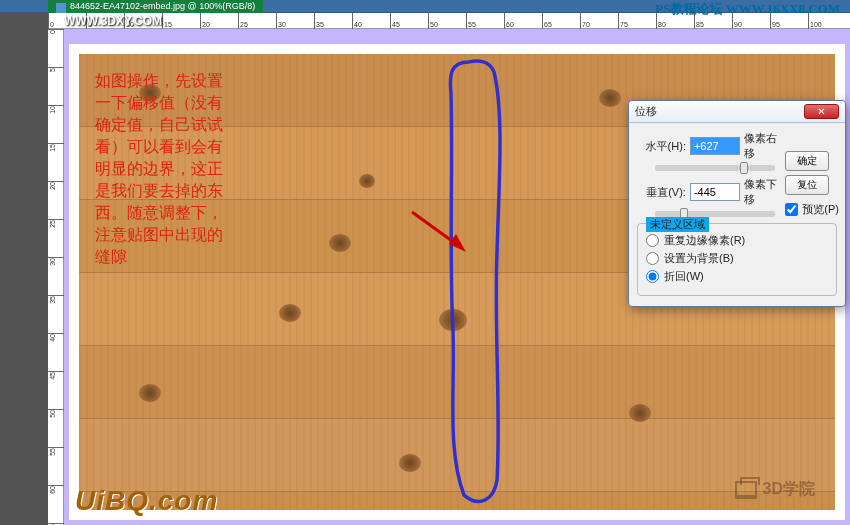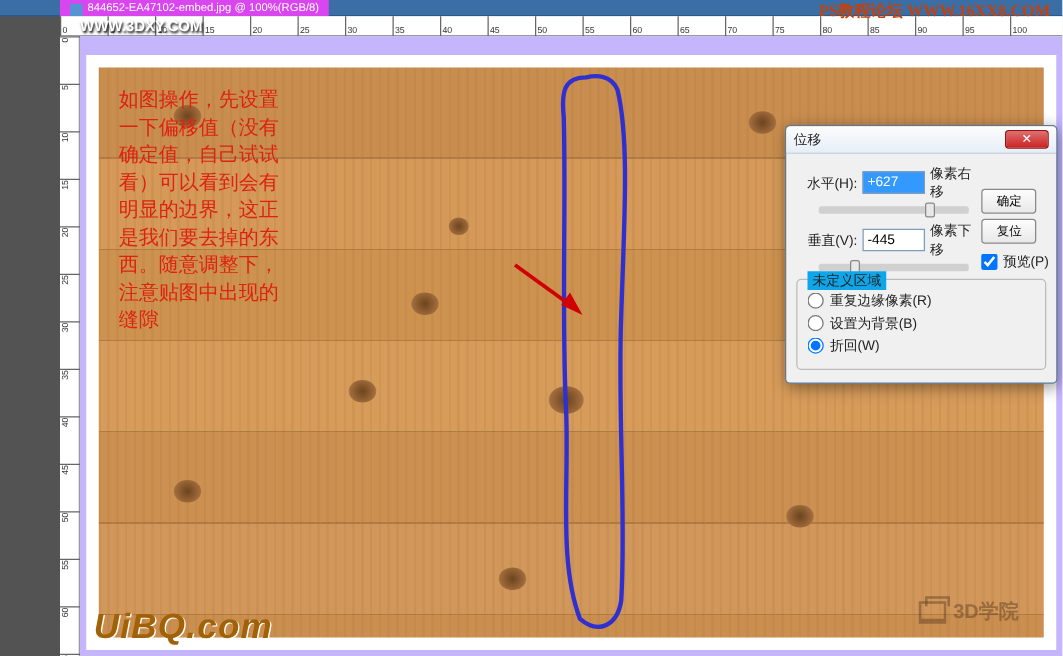--- a/index.html
+++ b/index.html
@@ -1,19 +1,19 @@
 <!DOCTYPE html>
 <html><head>
 <meta charset="utf-8">
 <style>
   * { box-sizing: border-box; margin: 0; padding: 0; }
   body { width: 850px; height: 525px; background: #f0f0f0; font-family: "Microsoft YaHei", sans-serif; position: relative; overflow: hidden; }
   
   .window-chrome { position: absolute; top: 0; left: 0; right: 0; height: 13px; background: #3a6ea5; border-bottom: 1px solid #2a5a8a; }
-  .doc-tab { position: absolute; top: 0; left: 48px; height: 13px; background: #d946ef; color: #fff; font-size: 9px; padding: 0 8px; line-height: 13px; display: flex; align-items: flex-end; }
+  .doc-tab { position: absolute; top: 0; left: 48px; height: 13px; background: #15803d; color: #fff; font-size: 9px; padding: 0 8px; line-height: 13px; display: flex; align-items: flex-end; }
   .doc-tab .icon-ps { width: 10px; height: 10px; background: #5593d3; margin-right: 4px; display: inline-block; }
   
   .ruler-h { position: absolute; top: 13px; left: 48px; right: 0; height: 16px; background: #fff; border-bottom: 1px solid #999; font-size: 7px; color: #333; }
   .ruler-h .tick { position: absolute; top: 0; height: 16px; border-left: 1px solid #666; }
   .ruler-h .tick span { position: absolute; bottom: 1px; left: 1px; }
   
   .ruler-v { position: absolute; top: 29px; left: 48px; bottom: 0; width: 16px; background: #fff; border-right: 1px solid #999; font-size: 7px; color: #333; }
   .ruler-v .tick { position: absolute; left: 0; width: 16px; border-top: 1px solid #666; }
   .ruler-v .tick span { position: absolute; left: 1px; top: 0; writing-mode: vertical-lr; transform: rotate(180deg); }
   
@@ -67,21 +67,21 @@
   .fieldset { border: 1px solid #bbb; border-radius: 4px; padding: 6px 8px 8px 8px; margin-top: 6px; position: relative; }
   .fieldset .legend { position: absolute; top: -7px; left: 8px; background: #0ea5e9; padding: 0 4px; font-size: 11px; }
   .radio-row { display: flex; align-items: center; margin: 3px 0; font-size: 11px; }
   .radio-row input { margin-right: 5px; }
   .side-btns { position: absolute; top: 28px; right: 6px; display: flex; flex-direction: column; gap: 4px; }
   .side-btns button { width: 44px; height: 20px; font-size: 10px; background: linear-gradient(#fdfdfd,#e8e8e8); border: 1px solid #888; border-radius: 3px; }
   .chk-row { display: flex; align-items: center; font-size: 11px; margin-top: 3px; }
   .chk-row input { margin-right: 4px; }
   
   .wm-top-left { position: absolute; top: 14px; left: 64px; color: #fff; font-size: 12px; text-shadow: 1px 1px 2px #000; font-weight: bold; }
-  .wm-top-right { position: absolute; top: 0; right: 10px; color: #c2410c; font-size: 13px; font-family: "SimSun"; font-weight: bold; }
+  .wm-top-right { position: absolute; top: 0; right: 10px; color: #0369a1; font-size: 13px; font-family: "SimSun"; font-weight: bold; }
   .wm-btm-left { position: absolute; bottom: 8px; left: 75px; color: #a16207; font-size: 28px; font-weight: 900; font-style: italic; letter-spacing: 1px; font-family: Arial, sans-serif; text-shadow: 1px 1px 0 #fff; }
   .wm-btm-right { position: absolute; bottom: 25px; right: 35px; color: rgba(100,65,35,.5); font-size: 16px; font-weight: bold; display: flex; align-items: center; gap: 6px; }
   .wm-btm-right .cap { width: 22px; height: 18px; border: 2px solid rgba(100,65,35,.5); border-bottom-width: 4px; position: relative; }
   .wm-btm-right .cap::before { content:""; position: absolute; top:-6px; left: 3px; width: 16px; height: 6px; border: 2px solid rgba(100,65,35,.5); border-bottom:none; }
   
   .left-gutter { position: absolute; top: 0; left: 0; bottom: 0; width: 48px; background: #535353; }
 </style>
 </head>
 <body>
 

